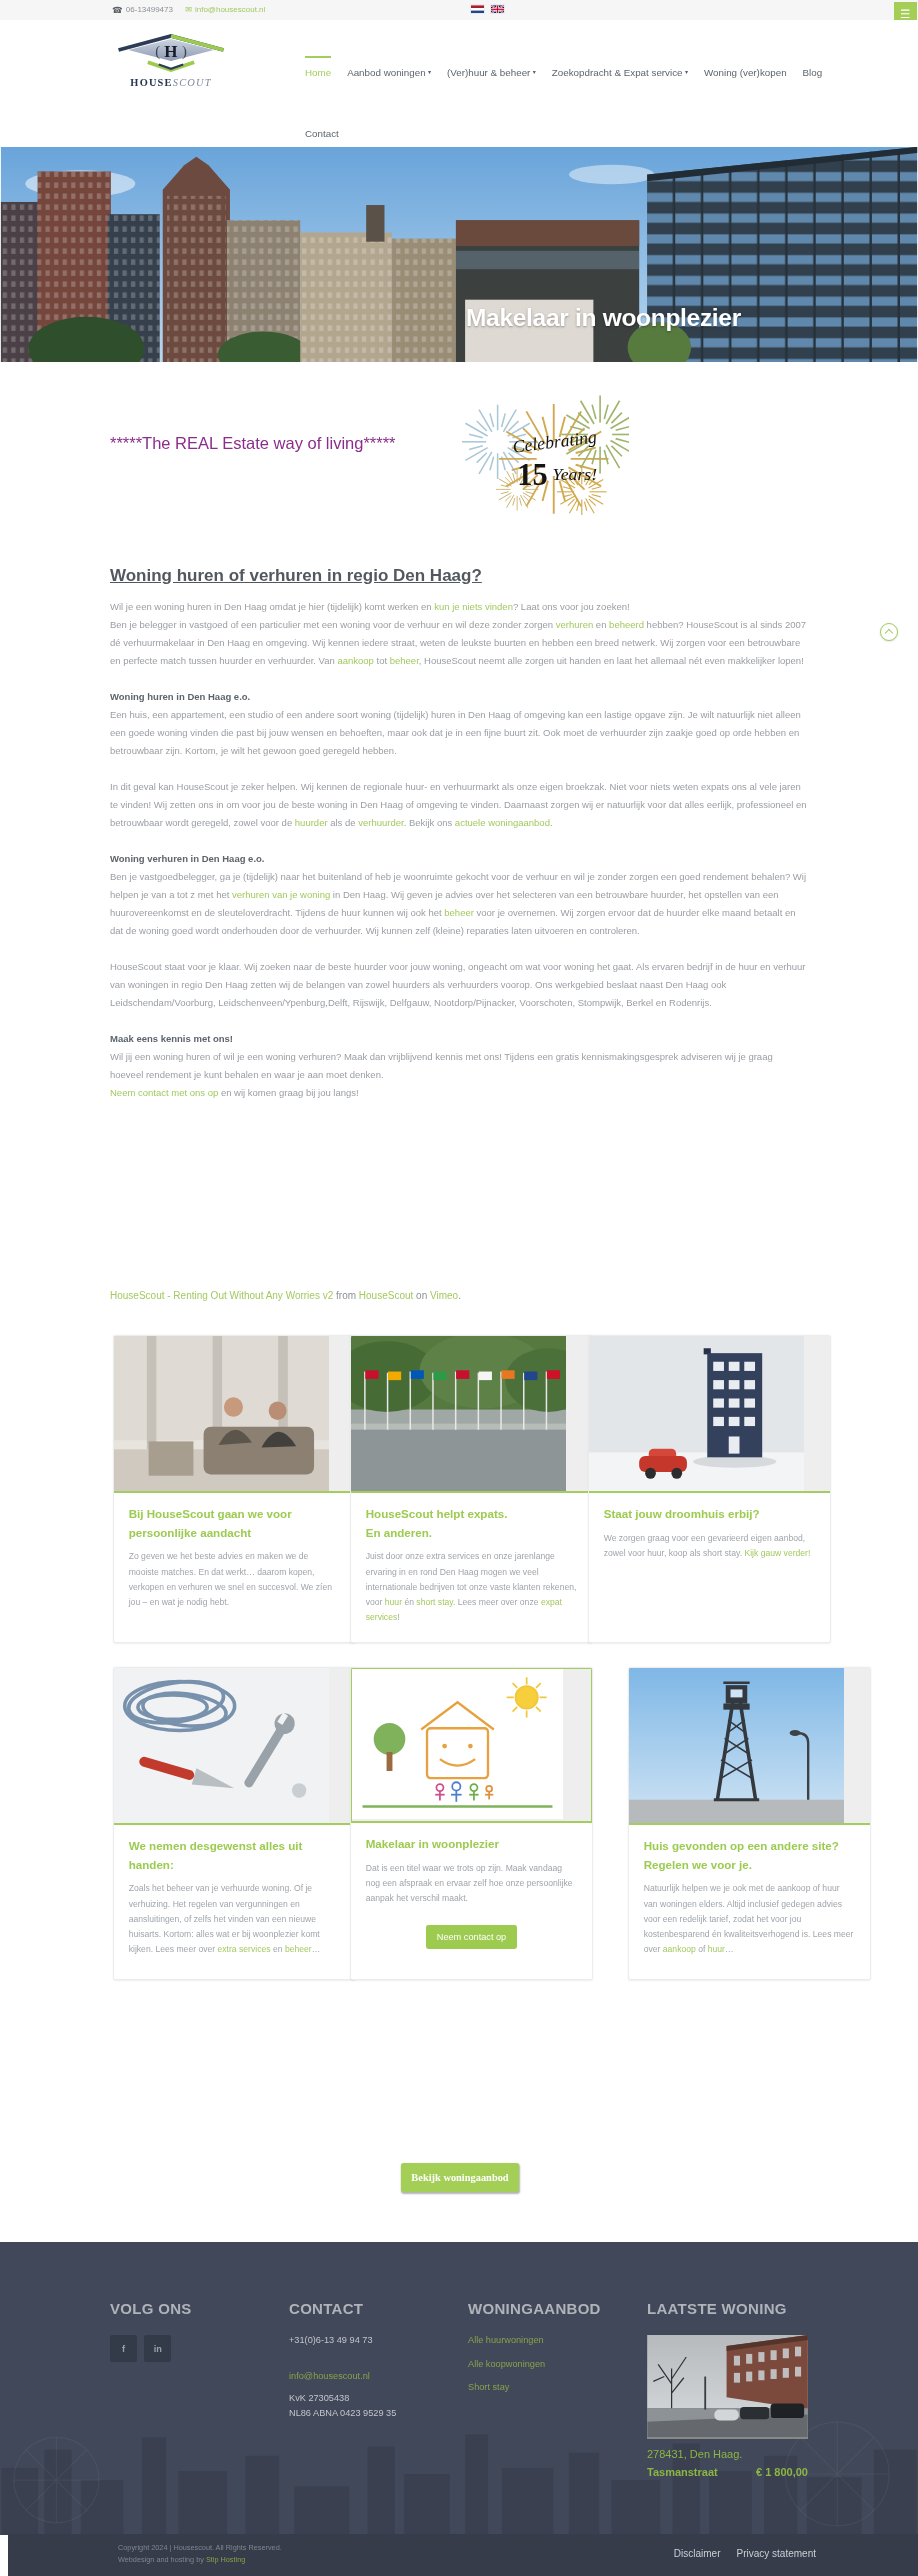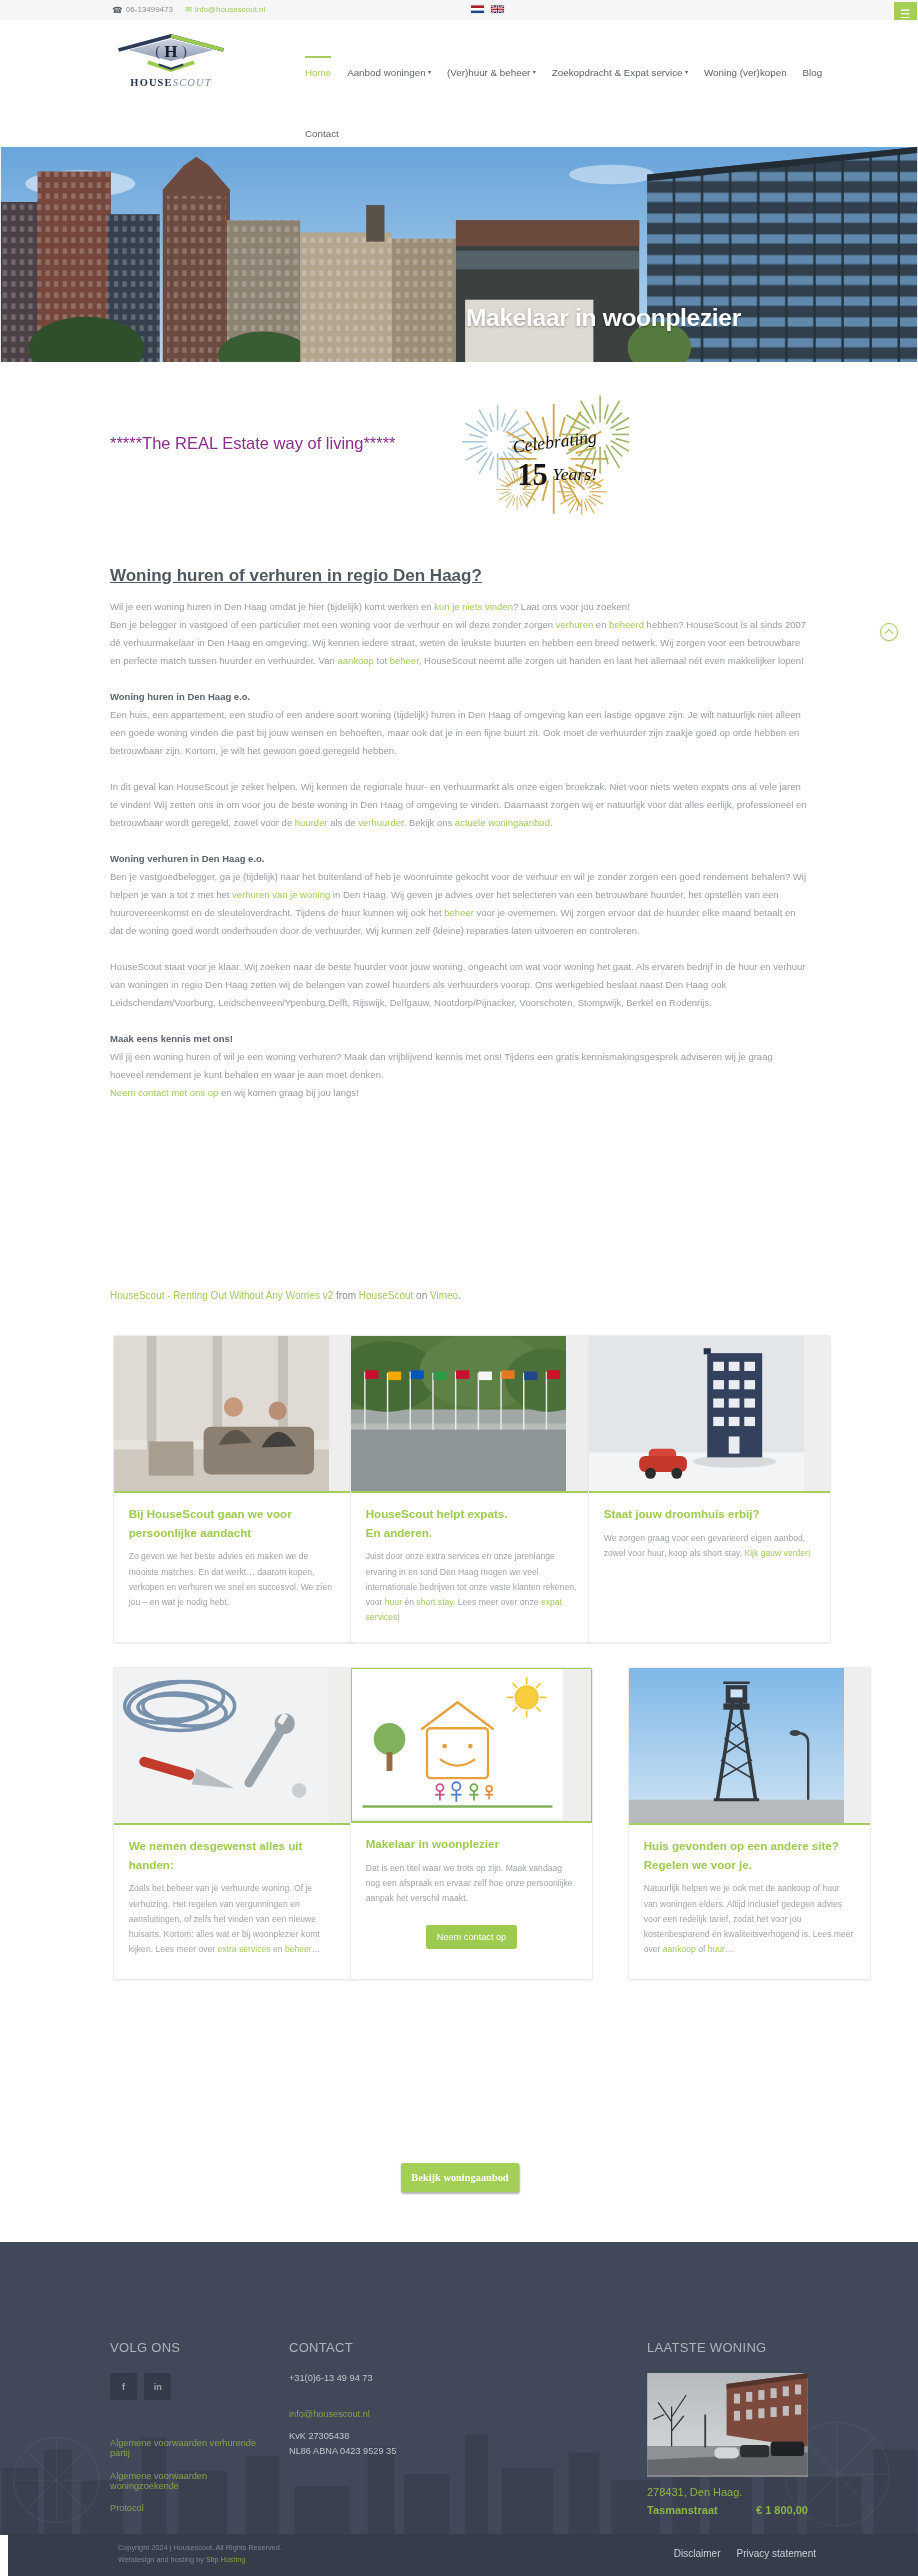--- a/index.html
+++ b/index.html
@@ -81,21 +81,21 @@
     box-shadow:0.6px 1.2px 1.8px rgba(0,0,0,.3);display:flex;align-items:center;justify-content:center;}
 
   
   .footer{position:absolute;top:2242px;left:0;width:918px;height:293px;background:#414859;overflow:hidden;}
   .skyline{position:absolute;left:0;bottom:0;}
   .footer-col{position:absolute;top:58px;z-index:2;}
   .fc1{left:110px;width:159px;}
   .fc2{left:289px;width:159px;}
   .fc3{left:468px;width:159px;}
   .fc4{left:647px;width:161px;}
-  .f-head{font-size:13px;font-weight:normal;color:#b0b4ba;letter-spacing:0.3px;margin-bottom:18.4px;margin-top:40px;}
+  .f-head{font-size:15px;font-weight:bold;color:#b0b4ba;letter-spacing:0.3px;margin-bottom:18.4px;}
   .socials{display:flex;gap:7.3px;margin-bottom:38px;}
   .social-btn{width:27px;height:27px;background:#343b48;border-radius:1.8px;color:#9aa0a8;
     display:flex;align-items:center;justify-content:center;font-size:9.2px;font-weight:bold;}
   .f-links a{display:block;color:#87a24b;font-size:9.2px;margin-bottom:12.2px;}
   .f-text{color:#c2c5cb;font-size:9.2px;}
   .f-phone{margin:8.6px 0 26px;}
   .f-mail{display:block;color:#87a24b;font-size:9.2px;margin-bottom:9.8px;}
   .f-kvk{line-height:14.7px;}
   .fc3 .f-links a{margin-bottom:13.5px;}
   .listing-img{margin-top:6.1px;width:161px;height:102px;overflow:hidden;background:#888;}
@@ -540,35 +540,38 @@
         <path d="M1370,15 V185 M1285,100 H1455 M1310,40 L1430,160 M1430,40 L1310,160"></path>
       </g>
     </svg>
 
     <div class="footer-col fc1">
       <div class="f-head">VOLG ONS</div>
       <div class="socials">
         <a class="social-btn">f</a>
         <a class="social-btn">in</a>
       </div>
-      <div class="f-links">
-        <a>Algemene voorwaarden verhurende partij</a>
-        <a>Algemene voorwaarden woningzoekende</a>
-        <a>Protocol</a>
-      </div>
     </div>
 
     <div class="footer-col fc2">
       <div class="f-head">CONTACT</div>
       <div class="f-text f-phone">+31(0)6-13 49 94 73</div>
       <a class="f-mail">info@housescout.nl</a>
       <div class="f-text f-kvk">KvK 27305438</div>
       <div class="f-text f-kvk">NL86 ABNA 0423 9529 35</div>
     </div>
 
+    <div class="footer-col fc3">
+      <div class="f-head">WONINGAANBOD</div>
+      <div class="f-links">
+        <a>Alle huurwoningen</a>
+        <a>Alle koopwoningen</a>
+        <a>Short stay</a>
+      </div>
+    </div>
 
     <div class="footer-col fc4">
       <div class="f-head">LAATSTE WONING</div>
       <a class="listing-img">
         <svg width="161" height="102" viewBox="0 0 263 167">
           <defs>
             <linearGradient id="sky2" x1="0" y1="0" x2="0" y2="1">
               <stop offset="0" stop-color="#b6babd"></stop>
                 <stop offset="1" stop-color="#d8dcde"></stop>
             </linearGradient>

